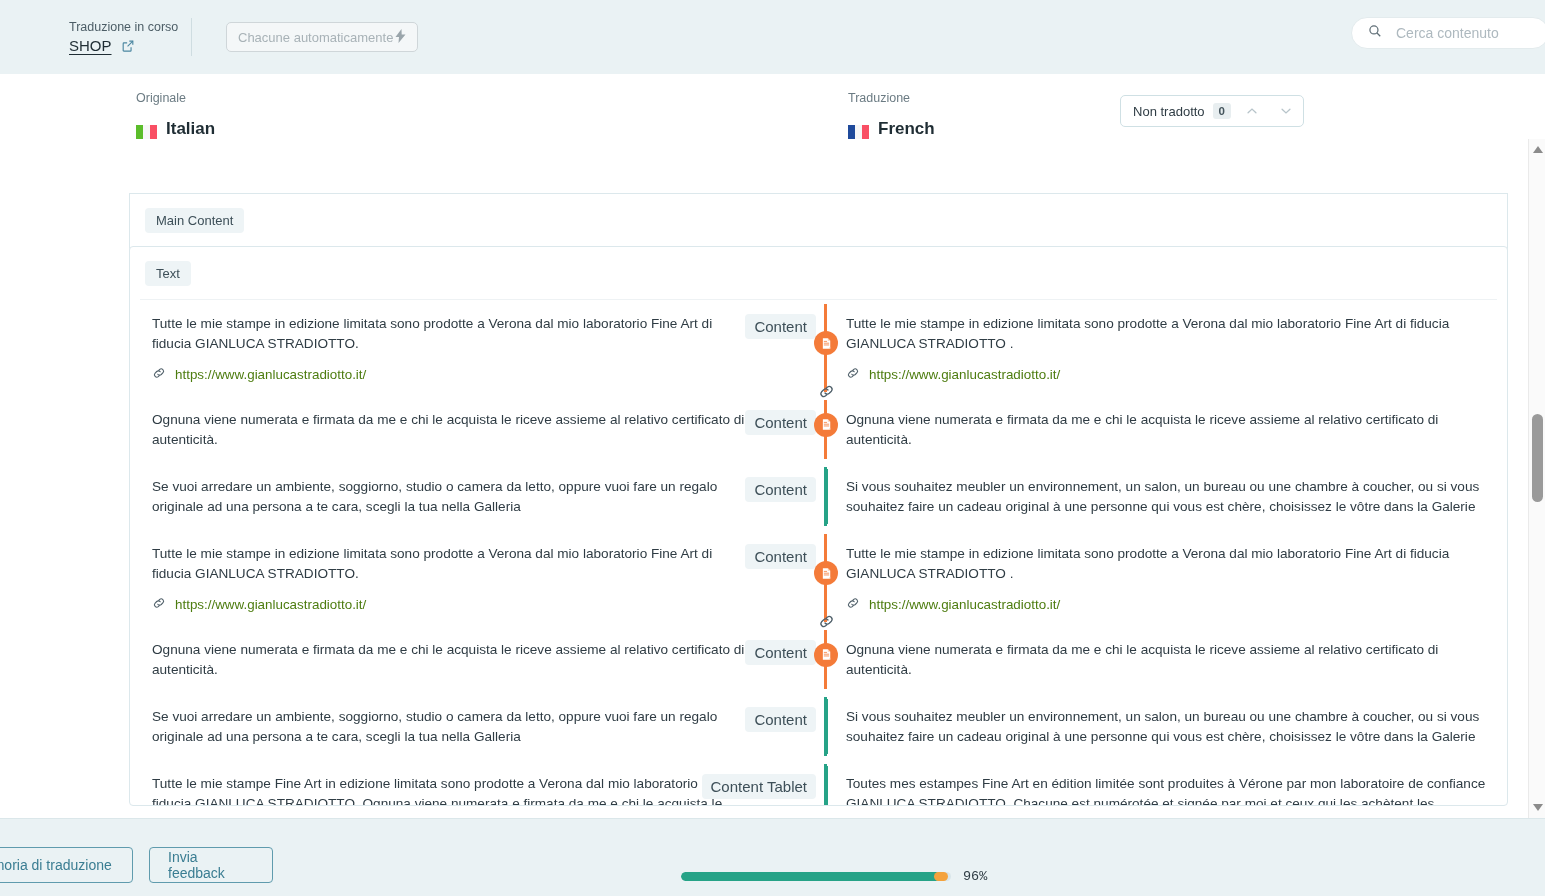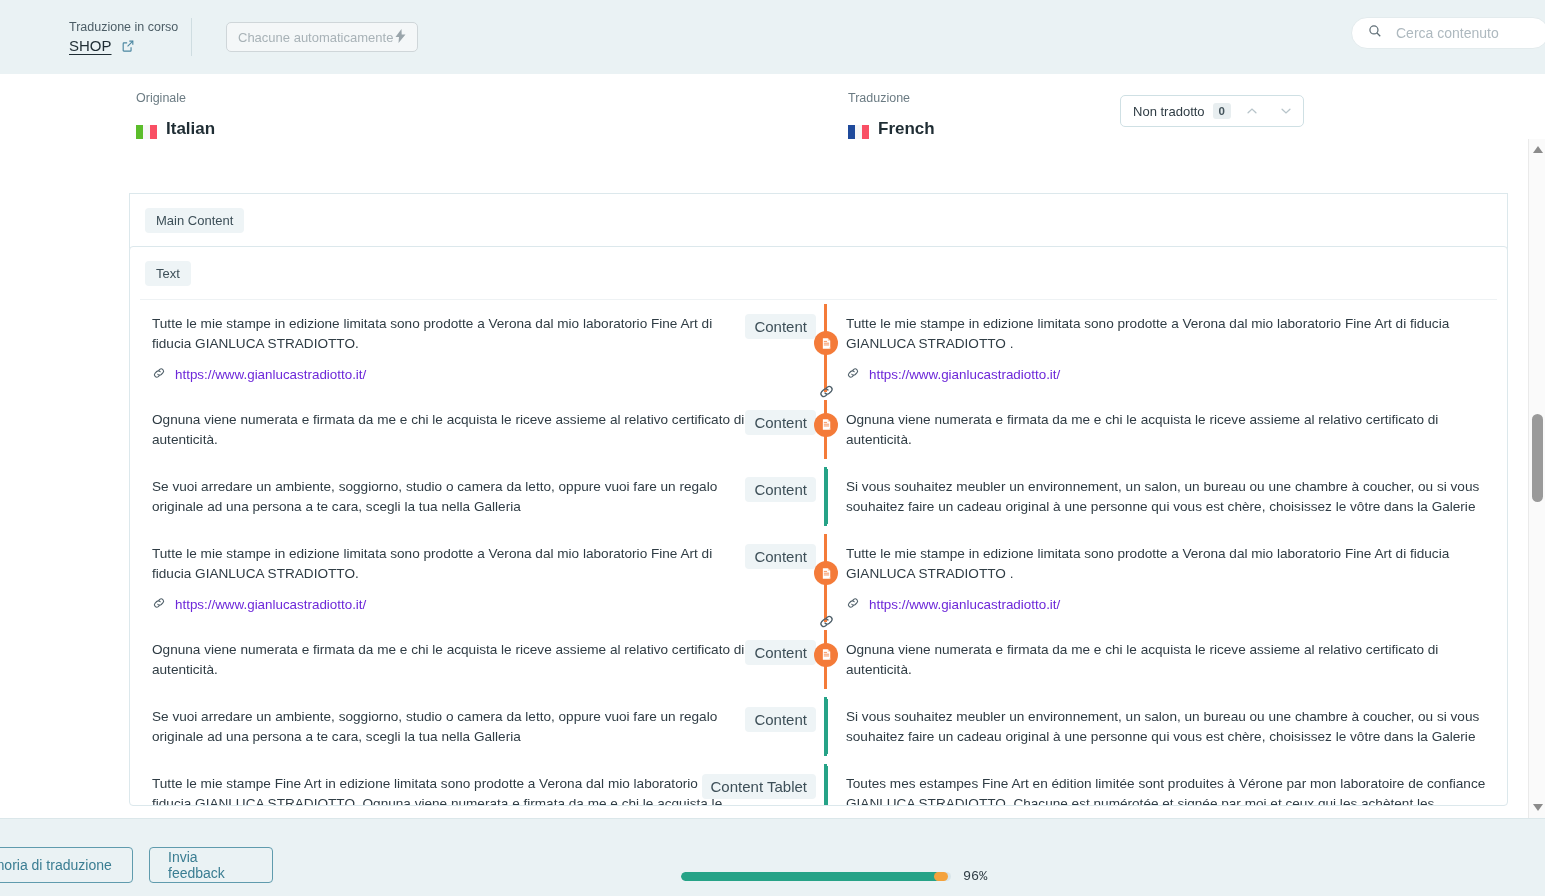--- a/index.html
+++ b/index.html
@@ -175,21 +175,21 @@
 
   .seg-text {
     font-size: 13.6px; line-height: 20px; color: #2f3c44;
     max-width: 594px;
   }
   .cell.tgt .seg-text { max-width: 660px; }
 
   .url-line {
     display: flex; align-items: center; gap: 9px;
     margin-top: 12px;
-    font-size: 13.4px; color: #6d28d9;
+    font-size: 13.4px; color: #4d7c0f;
   }
 
   .badge {
     position: absolute; top: 14px; right: 8px;
     background: #eef4f6; color: #3d4f58;
     font-size: 15px;
     padding: 4px 9px; border-radius: 4px;
     white-space: nowrap;
   }
   .conn-bar {

